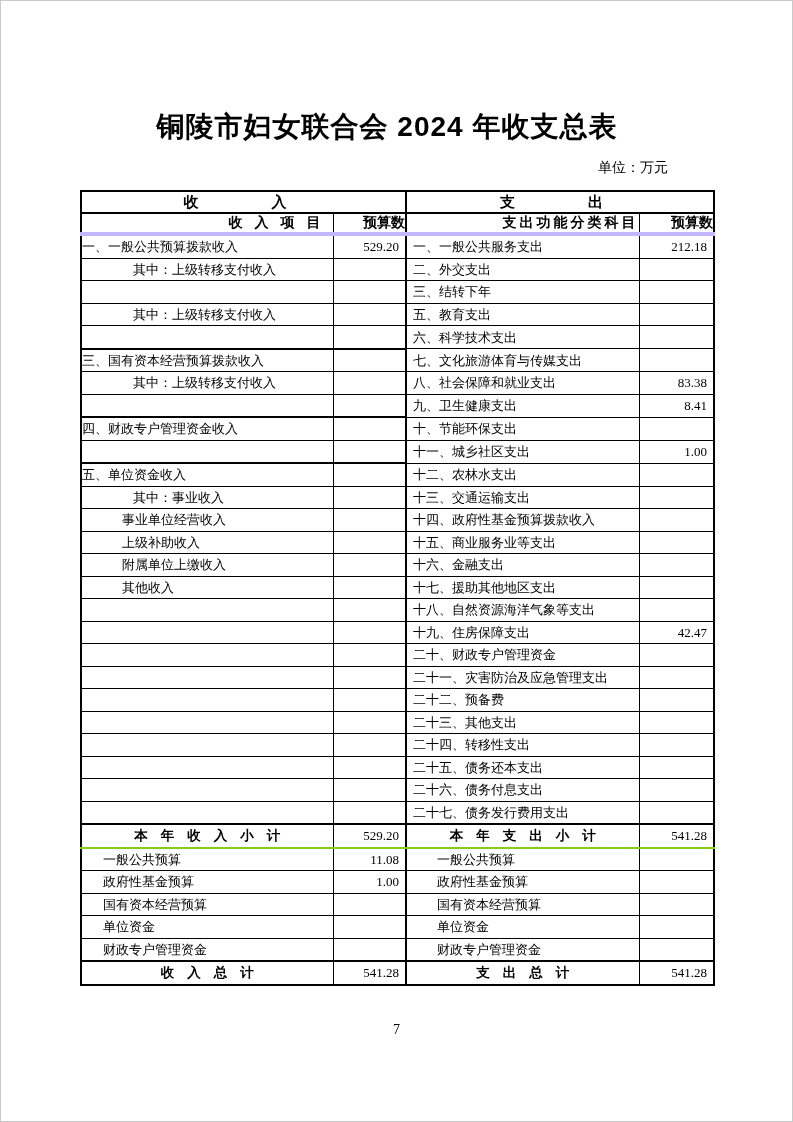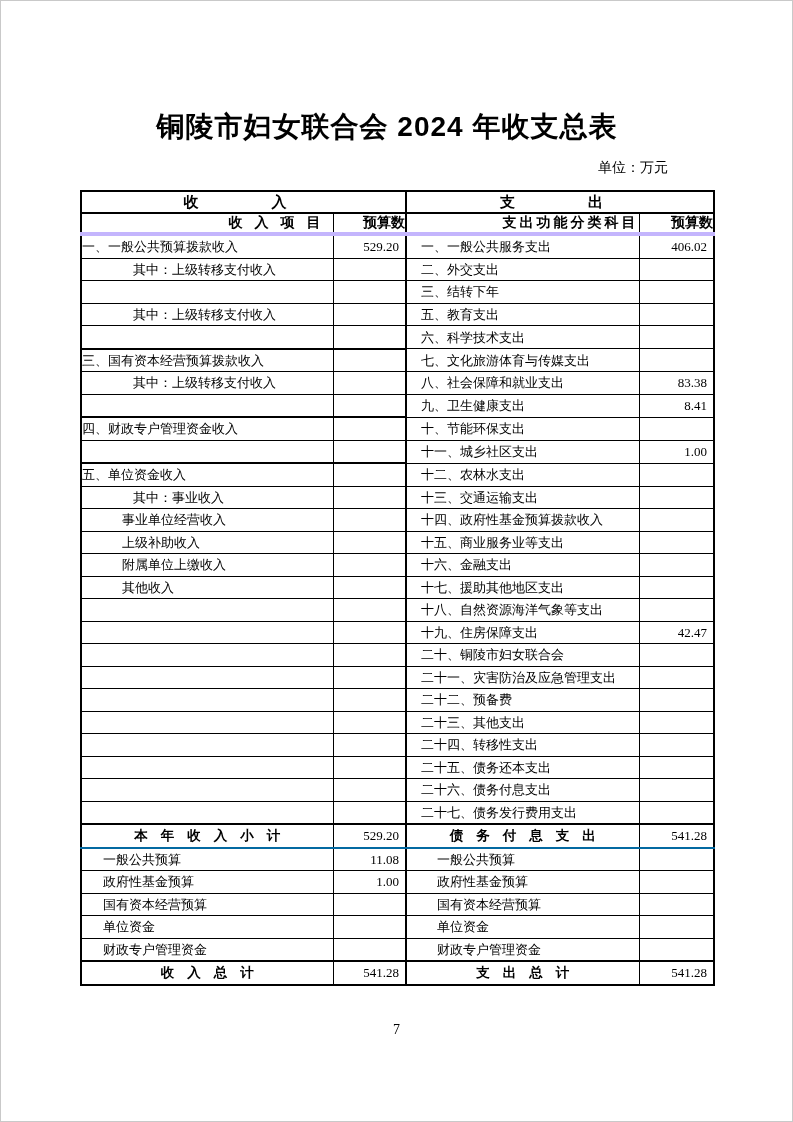--- a/index.html
+++ b/index.html
@@ -33,26 +33,26 @@
   tr.h1 th { height:20px; border-bottom:2px solid #000; font-weight:700; font-size:15px; }
   th.group-head { letter-spacing:73px; padding-left:56px; }
   tr.h2 th { height:18px; border-bottom:4px solid #c4b5fd; font-weight:700; font-size:14px; text-align:right; }
   th.inc-item-head { letter-spacing:12px; padding-left:12px; }
   th.exp-item-head { letter-spacing:3px; padding-left:5px; }
   .mid { border-right:2px solid #000; }
   .inc-lab { text-align:left; }
   .inc-lab.ind1 { padding-left:51px;margin-top:45px; }
   .inc-lab.ind2 { padding-left:40px; }
   .inc-lab.inds { padding-left:21px; }
-  .exp-lab { text-align:left; padding-left:14px; }
+  .exp-lab { text-align:left; padding-left:6px; }
   .exp-lab.inds { padding-left:30px; }
   .val { text-align:right; padding-right:6px; }
   td.sec { border-top:2px solid #000; }
   tr.tt td { border-top:2px solid #000; }
-  tr.tb td { border-bottom:2px solid #0369a1; }
+  tr.tb td { border-bottom:2px solid #84cc16; }
   td.total { text-align:center; letter-spacing:13px; padding-left:13px; font-weight:700; font-size:13.5px; }
   .page-number {
     position:absolute; top:1022px; left:0; width:793px;
     text-align:center; font-size:14px;
   }
 </style>
 </head>
 <body>
 
 <div class="page-frame"></div>
@@ -78,21 +78,21 @@
         <th class="mid">预算数</th>
         <th class="exp-item-head">支出功能分类科目</th>
         <th>预算数</th>
       </tr>
     </thead>
     <tbody>
         <tr class="d">
           <td class="inc-lab">一、一般公共预算拨款收入</td>
           <td class="val mid">529.20</td>
           <td class="exp-lab">一、一般公共服务支出</td>
-          <td class="val">406.02</td>
+          <td class="val">212.18</td>
         </tr>
         <tr class="d">
           <td class="inc-lab ind1">其中：上级转移支付收入</td>
           <td class="val mid"></td>
           <td class="exp-lab">二、外交支出</td>
           <td class="val"></td>
         </tr>
         <tr class="d">
           <td class="inc-lab"></td>
           <td class="val mid"></td>
@@ -185,21 +185,21 @@
         </tr>
         <tr class="d">
           <td class="inc-lab"></td>
           <td class="val mid"></td>
           <td class="exp-lab">十九、住房保障支出</td>
           <td class="val">42.47</td>
         </tr>
         <tr class="d">
           <td class="inc-lab"></td>
           <td class="val mid"></td>
-          <td class="exp-lab">二十、铜陵市妇女联合会</td>
+          <td class="exp-lab">二十、财政专户管理资金</td>
           <td class="val"></td>
         </tr>
         <tr class="d">
           <td class="inc-lab"></td>
           <td class="val mid"></td>
           <td class="exp-lab">二十一、灾害防治及应急管理支出</td>
           <td class="val"></td>
         </tr>
         <tr class="d">
           <td class="inc-lab"></td>
@@ -233,21 +233,21 @@
         </tr>
         <tr class="d">
           <td class="inc-lab"></td>
           <td class="val mid"></td>
           <td class="exp-lab">二十七、债务发行费用支出</td>
           <td class="val"></td>
         </tr>
         <tr class="d tt tb">
           <td class="inc-lab total">本年收入小计</td>
           <td class="val mid">529.20</td>
-          <td class="exp-lab total">债务付息支出</td>
+          <td class="exp-lab total">本年支出小计</td>
           <td class="val">541.28</td>
         </tr>
         <tr class="d">
           <td class="inc-lab inds">一般公共预算</td>
           <td class="val mid">11.08</td>
           <td class="exp-lab inds">一般公共预算</td>
           <td class="val"></td>
         </tr>
         <tr class="d">
           <td class="inc-lab inds">政府性基金预算</td>

